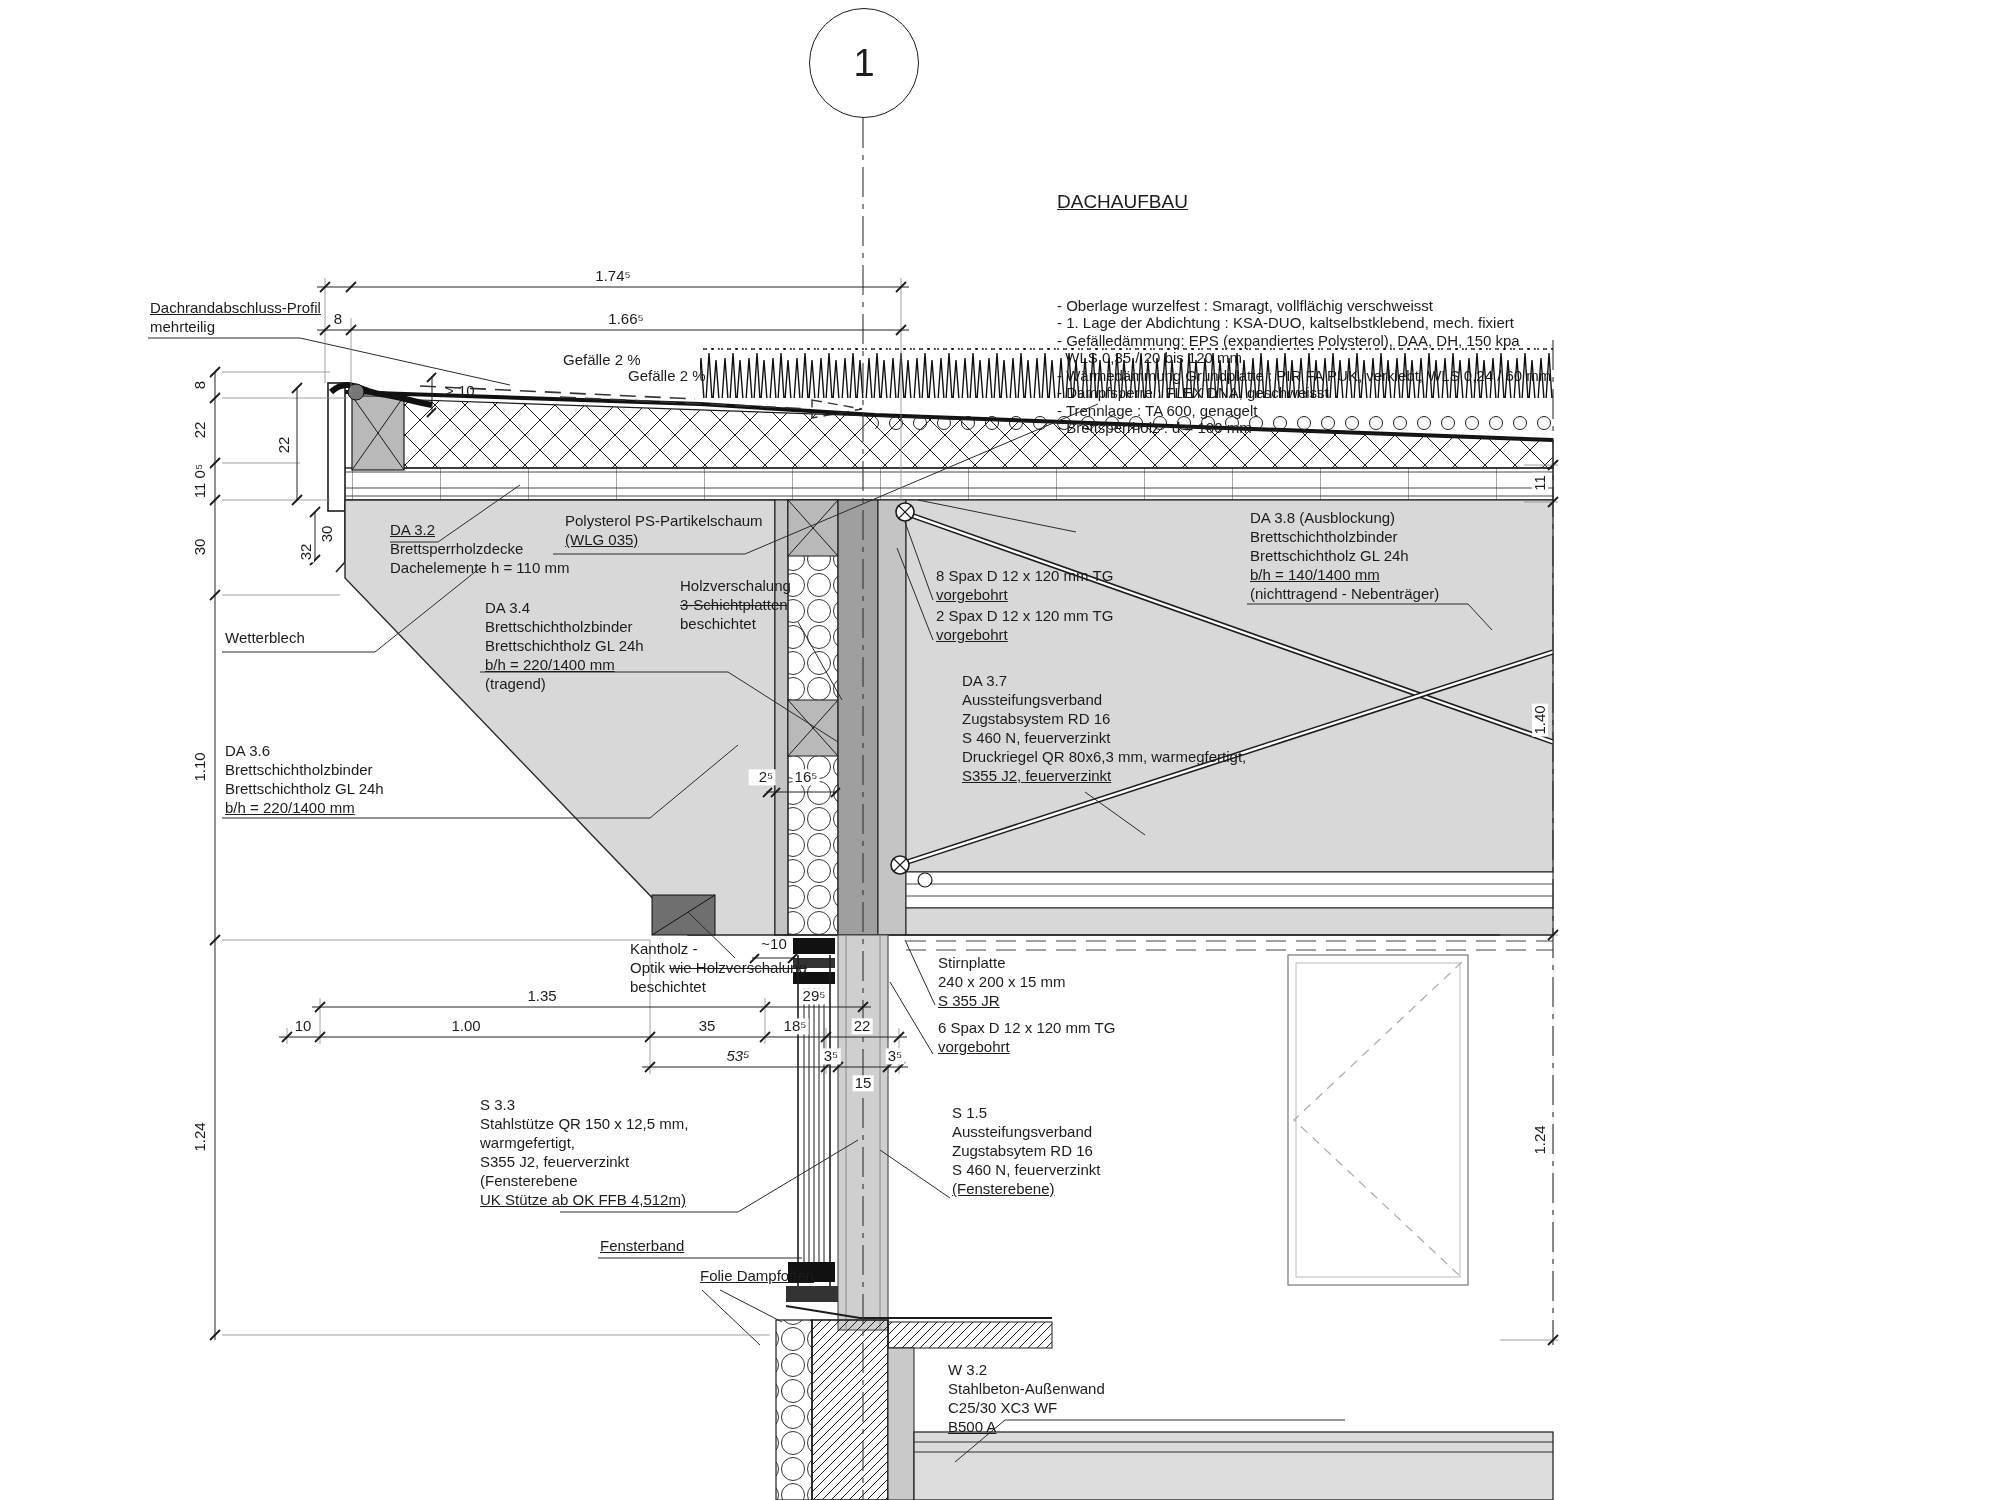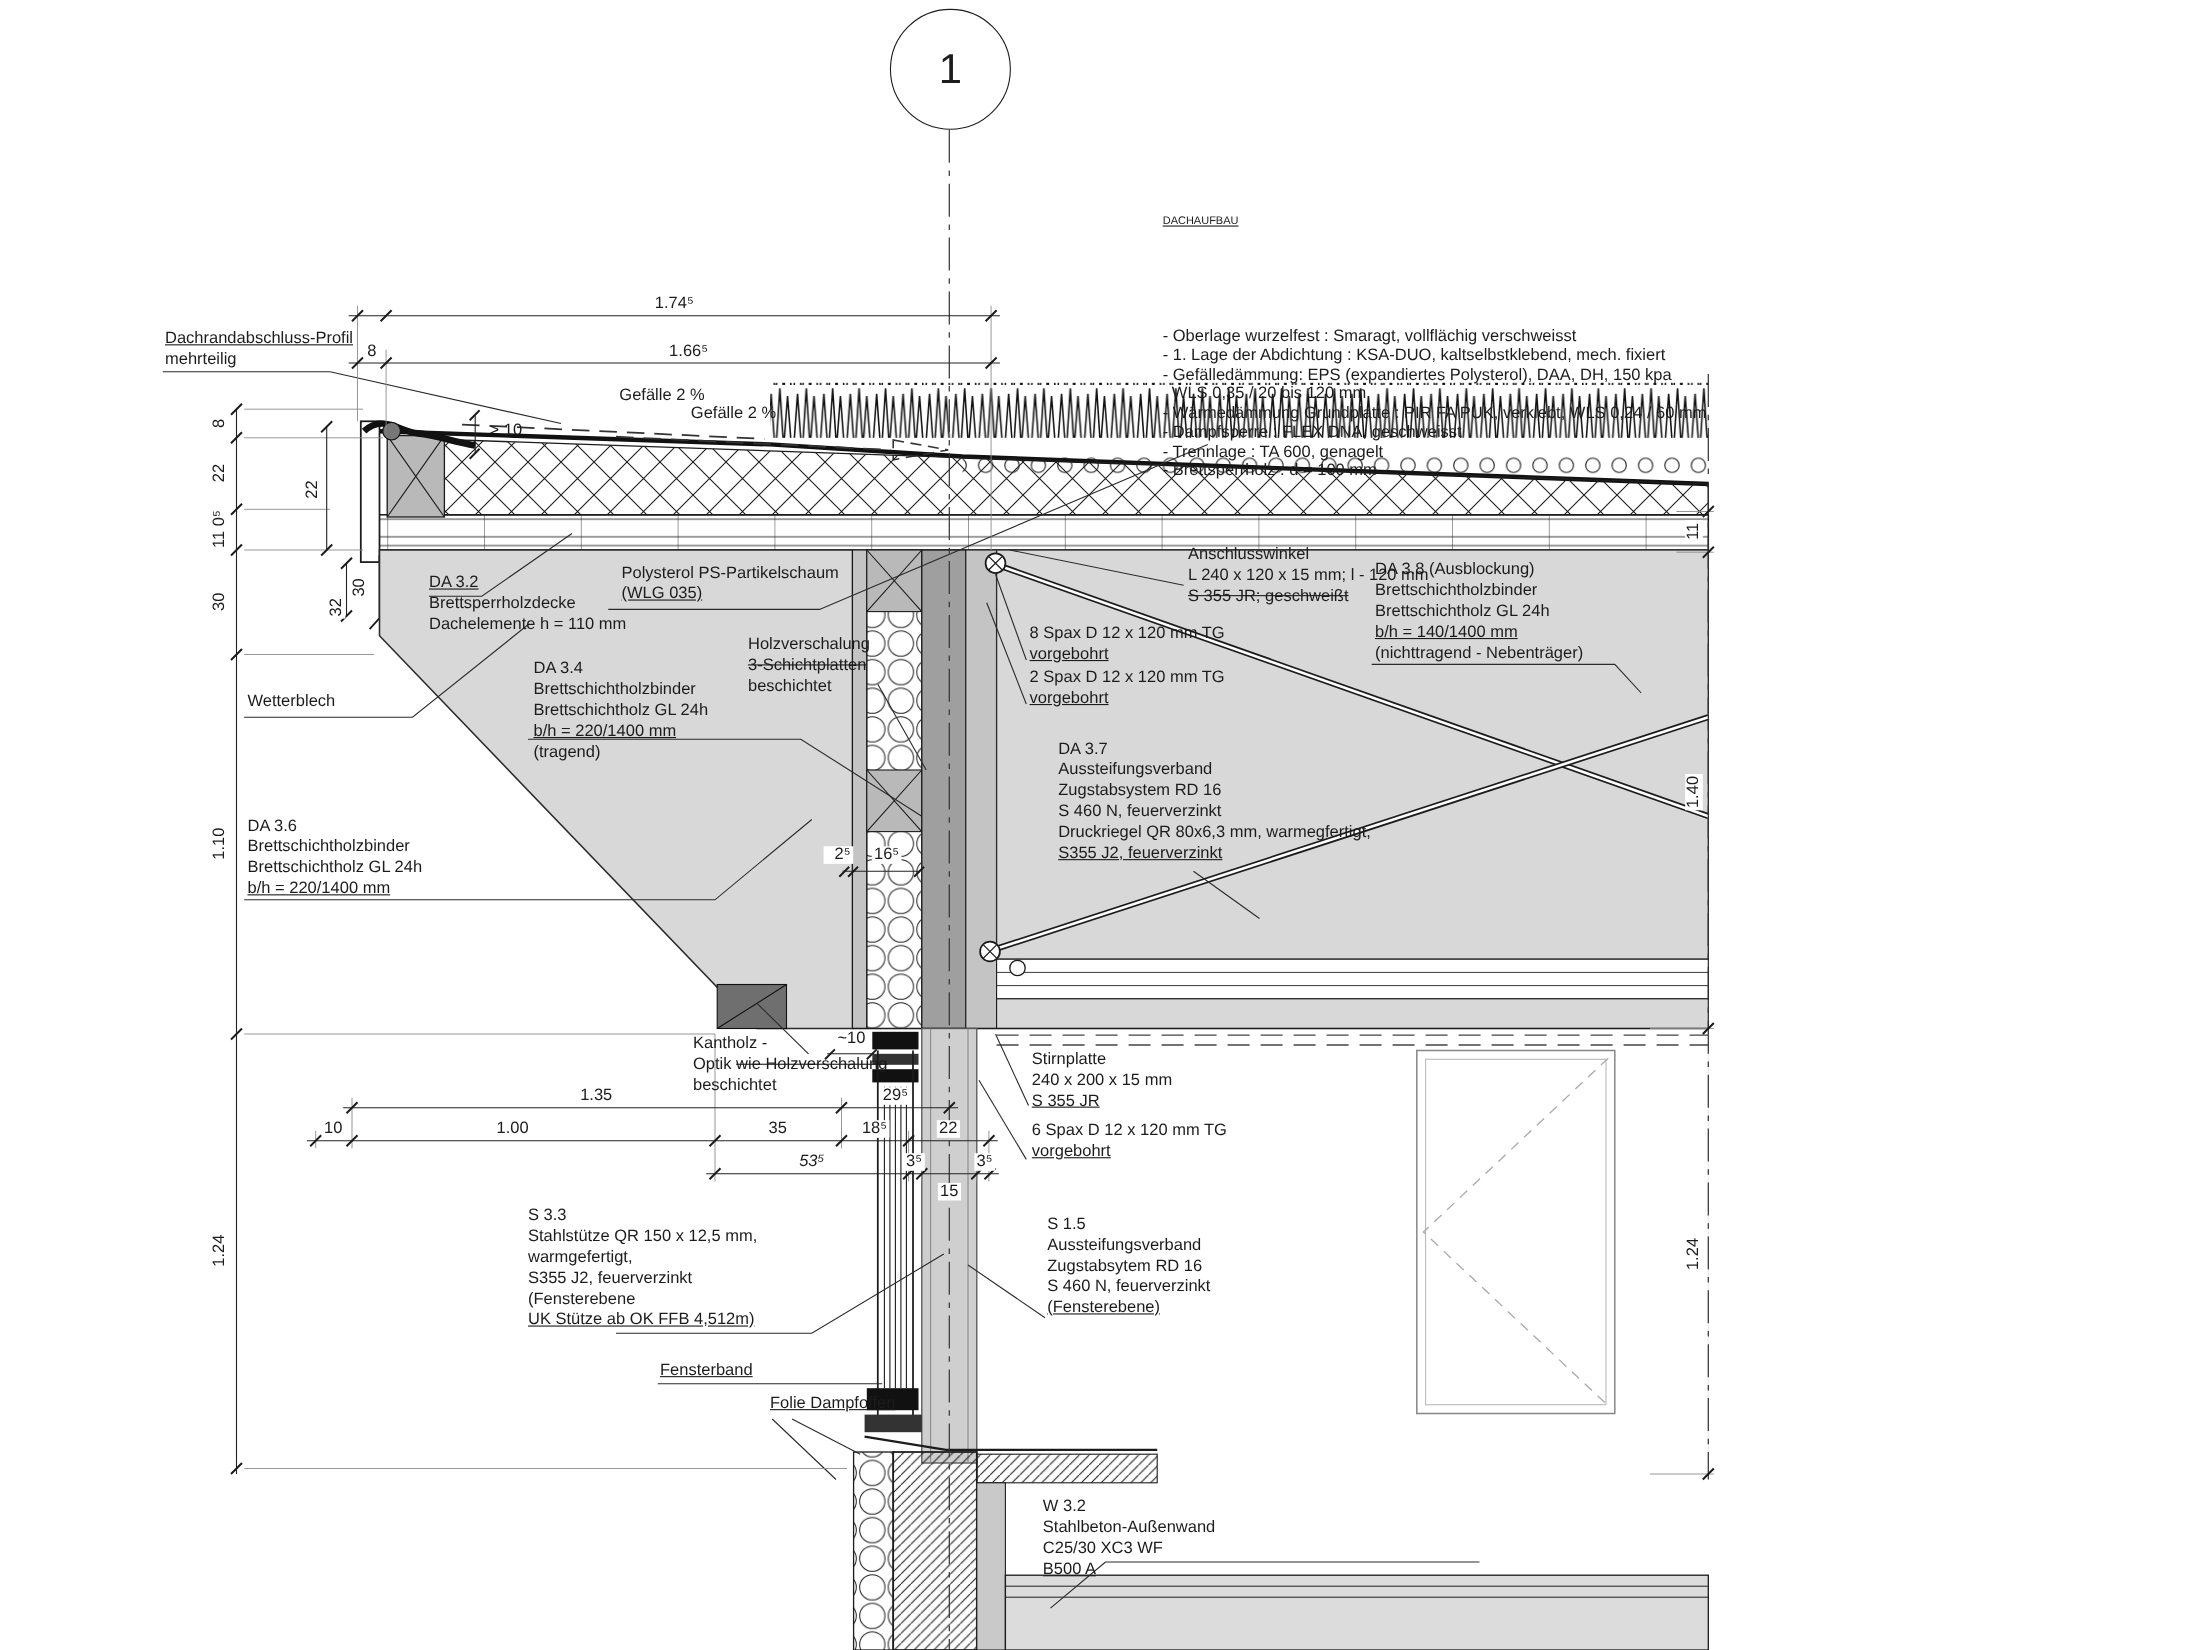--- a/index.html
+++ b/index.html
@@ -5,21 +5,21 @@
   html,body{margin:0;padding:0;background:#fff}
   #canvas{position:relative;width:2000px;height:1500px;background:#fff;overflow:hidden;
           font-family:"Liberation Sans",sans-serif}
   #linework{position:absolute;left:0;top:0}
   #annotations{position:absolute;left:0;top:0;width:2000px;height:1500px;pointer-events:none}
   .ann{position:absolute;font:15px/19px "Liberation Sans",sans-serif;color:#1c1c1c;white-space:pre}
   .ann div{white-space:pre}
   .dim{transform:translate(-50%,-104%);background:#fff;padding:0 2px;line-height:16px}
   .vdim{transform:translate(-50%,-50%) rotate(-90deg);background:#fff;padding:0 2px;line-height:16px}
   .notes{line-height:17.5px}
-  .title{font-size:10px}
+  .title{font-size:19px}
   .u{text-decoration:underline}
   .s{text-decoration:line-through}
   .bubble{position:absolute;width:108px;height:108px;border:1.6px solid #1c1c1c;border-radius:50%;
           background:#fff;display:flex;align-items:center;justify-content:center;
           font-size:38px;color:#1c1c1c}
 </style>
 </head>
 <body>
 
 <div id="canvas">
@@ -244,21 +244,20 @@
   </div>
 
   <div id="annotations">
       <div class="ann" style="left: 150px; top: 298px;"><div><span class="u">Dachrandabschluss-Profil</span></div><div><span>mehrteilig</span></div></div>
       <div class="ann" style="left: 225px; top: 628px;"><div><span>Wetterblech</span></div></div>
       <div class="ann" style="left: 390px; top: 520px;"><div><span class="u">DA 3.2</span></div><div><span>Brettsperrholzdecke</span></div><div><span>Dachelemente h = 110 mm</span></div></div>
       <div class="ann" style="left: 565px; top: 511px;"><div><span>Polysterol PS-Partikelschaum</span></div><div><span class="u">(WLG 035)</span></div></div>
       <div class="ann" style="left: 680px; top: 576px;"><div><span>Holzverschalung</span></div><div><span class="s">3-Schichtplatten</span></div><div><span>beschichtet</span></div></div>
       <div class="ann" style="left: 485px; top: 598px;"><div><span>DA 3.4</span></div><div><span>Brettschichtholzbinder</span></div><div><span>Brettschichtholz GL 24h</span></div><div><span class="u">b/h = 220/1400 mm</span></div><div><span>(tragend)</span></div></div>
       <div class="ann" style="left: 225px; top: 741px;"><div><span>DA 3.6</span></div><div><span>Brettschichtholzbinder</span></div><div><span>Brettschichtholz GL 24h</span></div><div><span class="u">b/h = 220/1400 mm</span></div></div>
-      <div class="ann" style="left: 1080px; top: 494px;"><div><span>Anschlusswinkel</span></div><div><span>L 240 x 120 x 15 mm; l - 120 mm</span></div><div><span class="s">S 355 JR; geschweißt</span></div></div>
       <div class="ann" style="left: 1250px; top: 508px;"><div><span>DA 3.8 (Ausblockung)</span></div><div><span>Brettschichtholzbinder</span></div><div><span>Brettschichtholz GL 24h</span></div><div><span class="u">b/h = 140/1400 mm</span></div><div><span>(nichttragend - Nebenträger)</span></div></div>
       <div class="ann" style="left: 936px; top: 566px;"><div><span>8 Spax D 12 x 120 mm TG</span></div><div><span class="u">vorgebohrt</span></div></div>
       <div class="ann" style="left: 936px; top: 606px;"><div><span>2 Spax D 12 x 120 mm TG</span></div><div><span class="u">vorgebohrt</span></div></div>
       <div class="ann" style="left: 962px; top: 671px;"><div><span>DA 3.7</span></div><div><span>Aussteifungsverband</span></div><div><span>Zugstabsystem RD 16</span></div><div><span>S 460 N, feuerverzinkt</span></div><div><span>Druckriegel QR 80x6,3 mm, warmegfertigt,</span></div><div><span class="u">S355 J2, feuerverzinkt</span></div></div>
       <div class="ann" style="left: 630px; top: 939px;"><div><span>Kantholz -</span></div><div><span>Optik </span><span class="s">wie Holzverschalung</span></div><div><span>beschichtet</span></div></div>
       <div class="ann" style="left: 938px; top: 953px;"><div><span>Stirnplatte</span></div><div><span>240 x 200 x 15 mm</span></div><div><span class="u">S 355 JR</span></div></div>
       <div class="ann" style="left: 938px; top: 1018px;"><div><span>6 Spax D 12 x 120 mm TG</span></div><div><span class="u">vorgebohrt</span></div></div>
       <div class="ann" style="left: 480px; top: 1095px;"><div><span>S 3.3</span></div><div><span>Stahlstütze QR 150 x 12,5 mm,</span></div><div><span>warmgefertigt,</span></div><div><span>S355 J2, feuerverzinkt</span></div><div><span>(Fensterebene</span></div><div><span class="u">UK Stütze ab OK FFB 4,512m)</span></div></div>
       <div class="ann" style="left: 952px; top: 1103px;"><div><span>S 1.5</span></div><div><span>Aussteifungsverband</span></div><div><span>Zugstabsytem RD 16</span></div><div><span>S 460 N, feuerverzinkt</span></div><div><span class="u">(Fensterebene)</span></div></div>
       <div class="ann" style="left: 600px; top: 1236px;"><div><span class="u">Fensterband</span></div></div>

